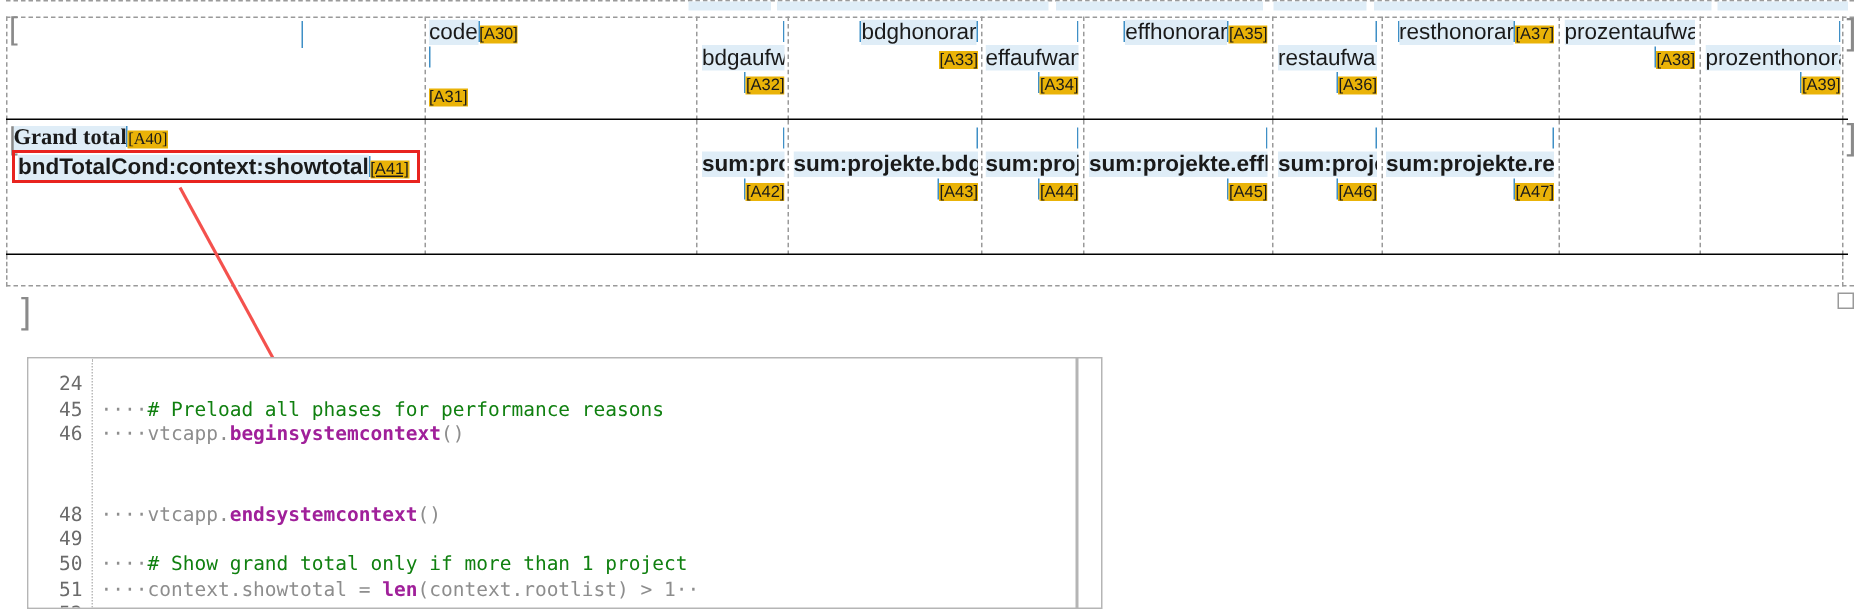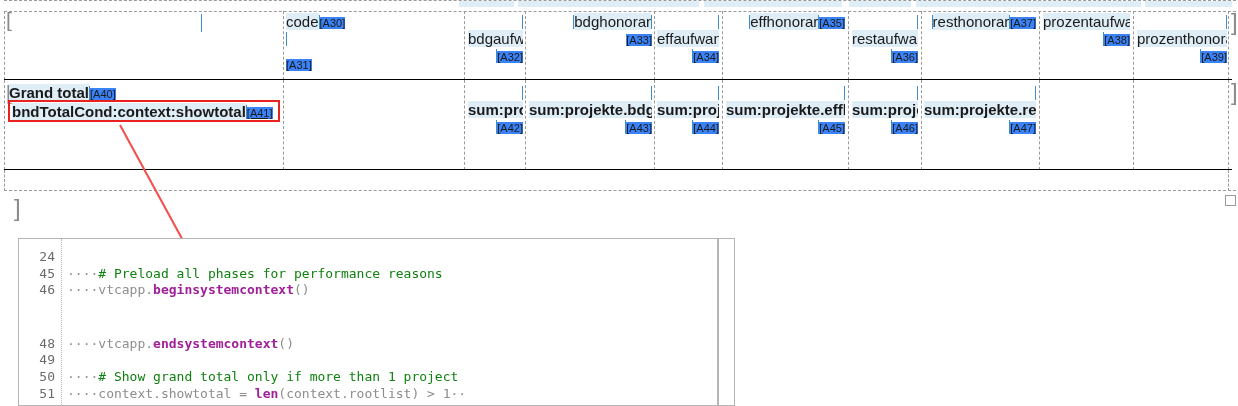--- a/index.html
+++ b/index.html
@@ -14,21 +14,21 @@
   .dashband{position:absolute;border-top:1px dashed #9a9a9a;}
   .vdash{position:absolute;border-left:1px dashed #9a9a9a;}
   .solidline{position:absolute;border-top:1px solid #000;}
 
   .gray-bracket{position:absolute;color:#8a8a8a;font-size:24px;line-height:1;
                 font-family:"Liberation Sans",sans-serif;font-weight:400;}
 
   .cell{position:absolute;box-sizing:border-box;overflow:hidden;
         font-size:15px;color:#1a1a1a;line-height:17px;}
   .cell .txt{display:inline;background:#dfedf7;}
-  .cell .tag{font-size:11px;color:#1a1a1a;background:#3b82f6;letter-spacing:0;}
+  .cell .tag{font-size:11px;color:#1a1a1a;background:#eab308;letter-spacing:0;}
   .cell .caret{display:inline-block;width:1px;height:14px;background:#3f8fc6;
                vertical-align:-2px;margin:0;}
   .cell.bold{font-weight:bold;}
   .cell.r{text-align:right;}
   .cell.l{text-align:left;}
   .bluetick{position:absolute;width:1px;background:#3f8fc6;}
 
   .redbox{position:absolute;border:2px solid #e8231f;box-sizing:border-box;}
 
   
@@ -143,21 +143,21 @@
   <div class="vdash" style="left:654px;top:80px;height:90px;"></div>
   <div class="vdash" style="left:722px;top:80px;height:90px;"></div>
   <div class="vdash" style="left:848px;top:80px;height:90px;"></div>
   <div class="vdash" style="left:921px;top:80px;height:90px;"></div>
   <div class="vdash" style="left:1039px;top:80px;height:90px;"></div>
   <div class="vdash" style="left:1133px;top:80px;height:90px;"></div>
   <div class="vdash" style="left:1228px;top:80px;height:90px;"></div>
 
   <div class="gray-bracket" style="left:6px;top:82px;font-size:21px;">[</div>
 
-  <div class="cell l bold" style="left:9px;top:84px;width:200px;">
+  <div class="cell l bold" style="left:9px;top:84px;width:200px;font-family:Liberation Serif, serif;">
     <span class="txt">Grand total</span><span class="caret"></span><span class="tag" style="font-weight:normal;">[A40]</span>
   </div>
 
   <div class="redbox" style="left:8px;top:100px;width:272px;height:22px;"></div>
   <div class="cell l bold" style="left:12px;top:103px;width:266px;">
     <span class="txt">bndTotalCond:context:showtotal</span><span class="caret"></span><span class="tag" style="font-weight:normal;text-decoration:underline;">[A41]</span>
   </div>
 
   <div class="cell r bold" style="left:468px;top:84px;width:55px;">
     <span class="caret"></span><span class="txt">sum:projekte.bdgaufwand</span><span class="caret"></span><span class="tag" style="font-weight:normal;">[A42]</span>

